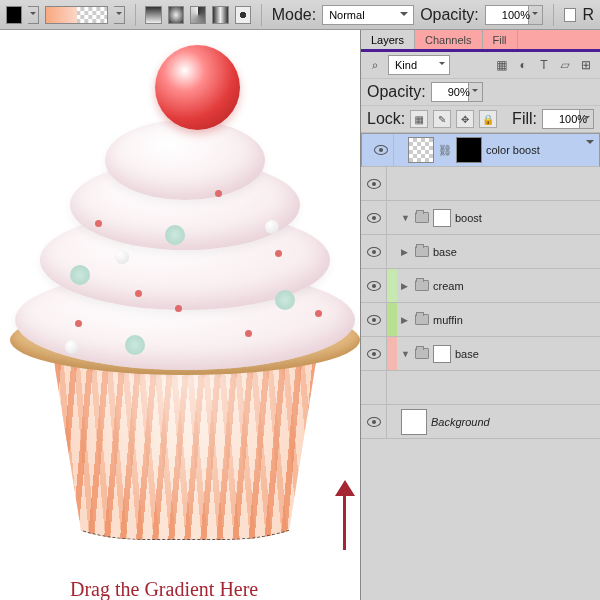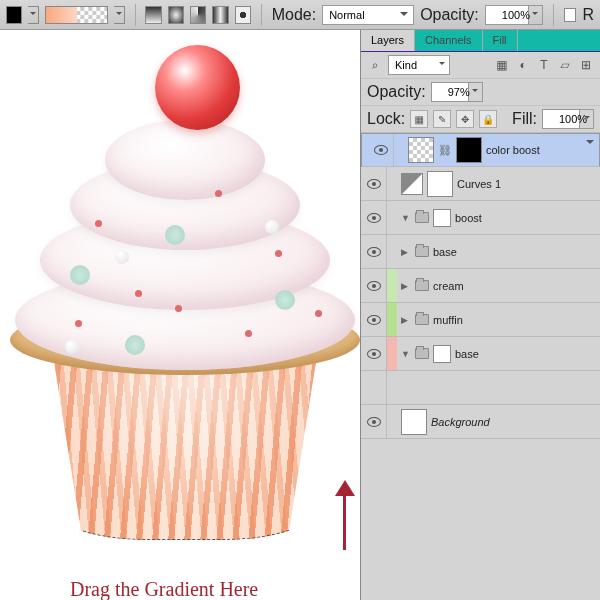--- a/index.html
+++ b/index.html
@@ -36,21 +36,21 @@
 .cr4{left:90px;top:30px;width:160px;height:80px}
 .cherry{position:absolute;left:155px;top:5px;width:85px;height:85px;border-radius:50%;background:radial-gradient(circle at 35% 30%,#fff,#ff8b8b 25%,#e23b3b 60%,#a81e1e);box-shadow:0 4px 8px rgba(200,50,50,0.3)}
 .sprinkle{position:absolute;width:7px;height:7px;border-radius:50%;background:#e06b6b}
 .pearl{position:absolute;width:14px;height:14px;border-radius:50%;background:radial-gradient(circle at 35% 30%,#fff,#eee 60%,#ddd)}
 .flower{position:absolute;width:20px;height:20px;border-radius:50%;background:radial-gradient(circle,#cde8de,#aad4c6)}
 .arrow{position:absolute;left:335px;top:440px;width:20px;height:80px}
 .arrowline{position:absolute;left:8px;top:15px;width:3px;height:65px;background:#a52532}
 .arrowhead{position:absolute;left:0;top:0;border:10px solid transparent;border-bottom:16px solid #a52532}
 .caption{position:absolute;left:70px;top:548px;color:#a52532;font-size:20px;font-family:Georgia,serif}
 .panels{position:absolute;right:0;top:30px;width:240px;height:570px;background:#d4d4d4;border-left:1px solid #888}
-.tabs{display:flex;background:#14b8a6;height:22px;border-bottom:1px solid #4c1d95}
+.tabs{display:flex;background:#fca5a5;height:22px;border-bottom:3px solid #4c1d95}
 .tab{padding:4px 10px;color:#444;border-right:1px solid #aaa}
 .tab.active{background:#d4d4d4;color:#000}
 .panelrow{display:flex;align-items:center;padding:3px 6px;gap:5px;border-bottom:1px solid #c4c4c4}
 .kindsel{background:#fff;border:1px solid #999;height:20px;padding:0 16px 0 6px;position:relative;display:inline-flex;align-items:center;width:62px}
 .kindsel:after{content:"";position:absolute;right:4px;top:6px;border:3px solid transparent;border-top-color:#555}
 .filticon{width:16px;height:16px;display:flex;align-items:center;justify-content:center;color:#555;font-size:12px}
 .bsel{background:#fff;border:1px solid #999;height:20px;padding:0 16px 0 6px;position:relative;display:inline-flex;align-items:center;flex:0 0 104px}
 .bsel:after{content:"";position:absolute;right:4px;top:6px;border:3px solid transparent;border-top-color:#555}
 .lockrow{padding:3px 6px;display:flex;align-items:center;gap:5px;border-bottom:1px solid #bbb}
 .lockbtn{width:18px;height:18px;border:1px solid #aaa;display:flex;align-items:center;justify-content:center;font-size:10px;color:#555;background:#e8e8e8}
@@ -160,21 +160,21 @@
     <div class="filticon">▦</div>
     <div class="filticon">◐</div>
     <div class="filticon">T</div>
     <div class="filticon">▱</div>
     <div class="filticon">⊞</div>
   </div>
   <div class="panelrow">
     <span class="lbl">Opacity:</span>
     <div class="pct">
       <div class="pctval" style="width:38px">
-          <span>97%</span>
+          <span>90%</span>
         </div>
       <div class="pctdd"></div>
     </div>
   </div>
   <div class="lockrow">
     <span class="lbl">Lock:</span>
     <div class="lockbtn">▦</div>
     <div class="lockbtn">✎</div>
     <div class="lockbtn">✥</div>
     <div class="lockbtn">🔒</div>
@@ -198,25 +198,20 @@
           <span class="link">⛓</span>
           <div class="thumb black"></div>
           <span class="lname">color boost</span>
         </div>
       </div>
       <div class="layer">
         <div class="vis">
           <div class="eye"></div>
         </div>
         <div class="lcolor" style="background: transparent;"></div>
-        <div class="lcontent">
-          <div class="thumb" style="width: 22px; height: 22px; background: linear-gradient(135deg, rgb(136, 136, 136) 49%, rgb(255, 255, 255) 51%);"></div>
-          <div class="thumb white"></div>
-          <span class="lname">Curves 1</span>
-        </div>
       </div>
       <div class="layer">
         <div class="vis">
           <div class="eye"></div>
         </div>
         <div class="lcolor" style="background: transparent;"></div>
         <div class="lcontent">
           <span class="tw">▼</span>
           <div class="fold"></div>
           <div class="thumb white" style="width: 18px; height: 18px;"></div>

